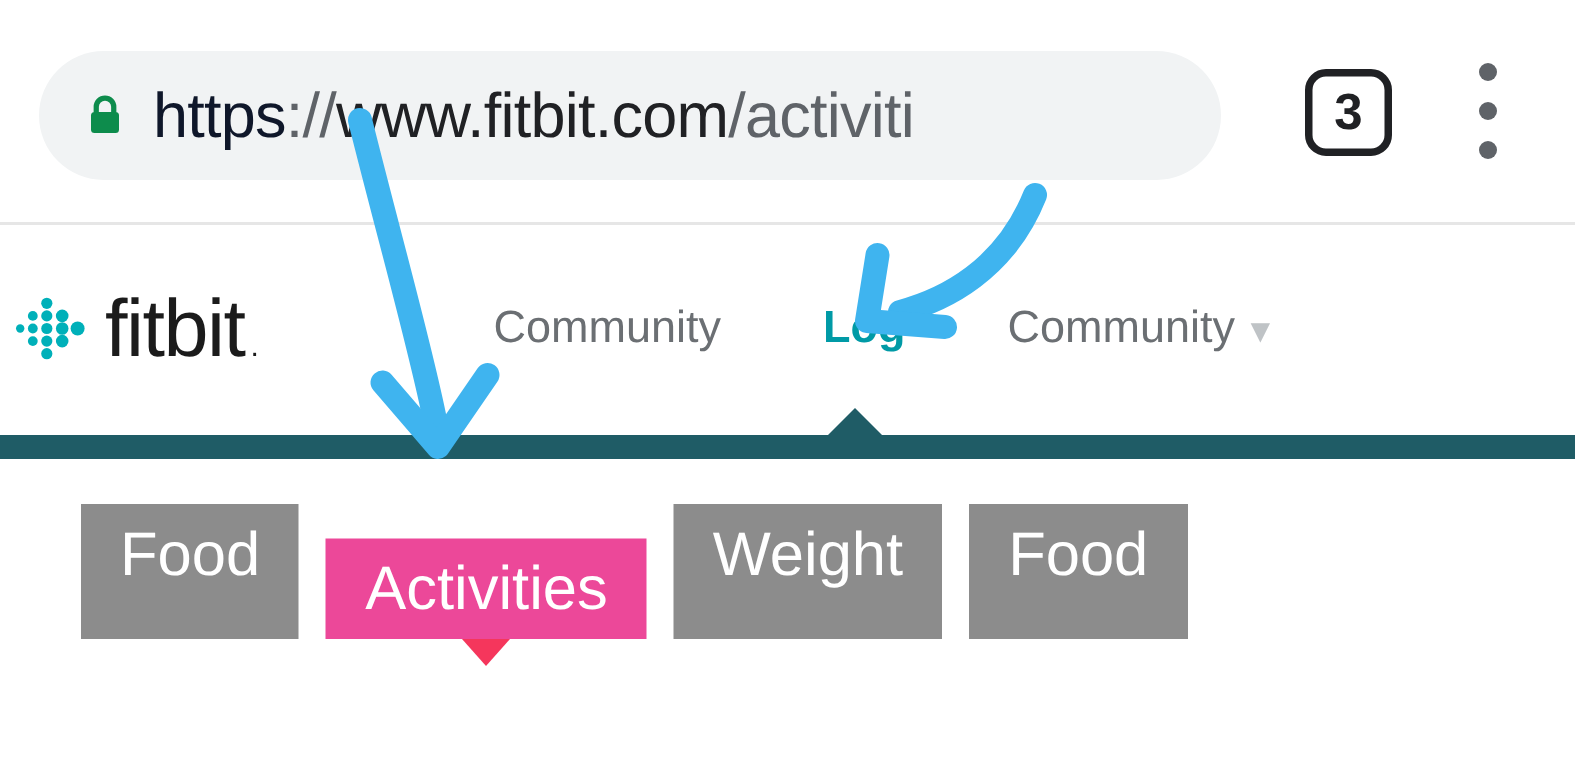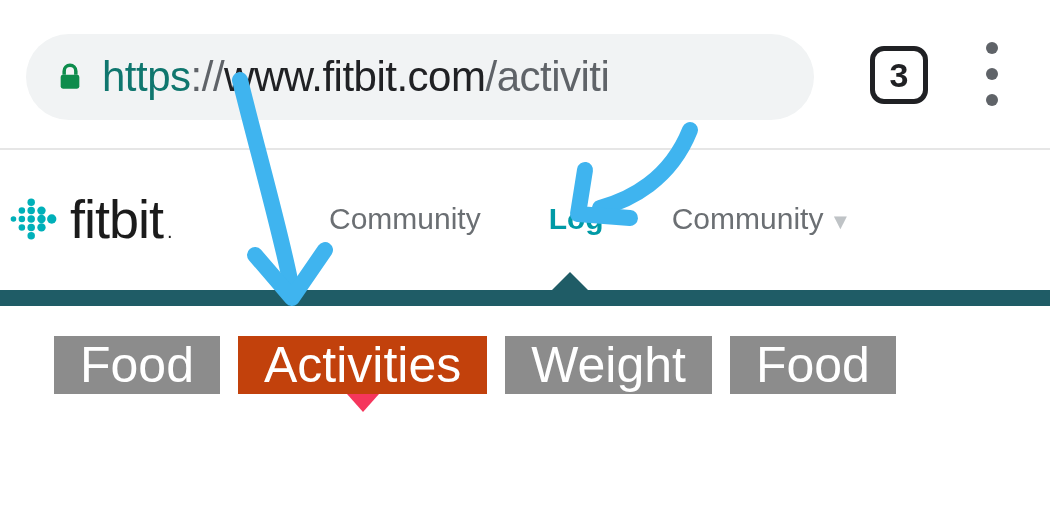--- a/index.html
+++ b/index.html
@@ -7,21 +7,21 @@
 
   
   .addr-wrap { width: 1050px; height: 148px; background: #fff; position: relative; }
   .addr-pill {
     position: absolute; left: 26px; top: 34px; width: 788px; height: 86px;
     background: #f1f3f4; border-radius: 43px; display: flex; align-items: center;
     padding: 0 30px; overflow: hidden;
   }
   .lock { width: 28px; height: 32px; margin-right: 18px; flex: 0 0 auto; }
   .url { font-size: 42px; letter-spacing: -0.5px; white-space: nowrap; color: #202124; }
-  .url .scheme { color: #0f766e; }
+  .url .scheme { color: #0f172a; }
   .url .sep    { color: #5f6368; }
   .url .path   { color: #5f6368; }
 
   .tabcount {
     position: absolute; left: 870px; top: 46px; width: 58px; height: 58px;
     border: 5px solid #202124; border-radius: 14px;
     display: flex; align-items: center; justify-content: center;
     font-size: 34px; font-weight: 700; color: #202124;
   }
   .kebab { position: absolute; left: 985px; top: 42px; width: 14px; height: 64px; display: flex; flex-direction: column; justify-content: space-between; align-items:center;}
@@ -52,24 +52,24 @@
     border-left:18px solid transparent; border-right:18px solid transparent;
     border-bottom:18px solid #1f5c66;
   }
 
   
   .teal-band { position:absolute; left:0; top:290px; width:1050px; height:16px; background:#1f5c66;}
 
   
   .subtabs { position:absolute; left:54px; top:336px; display:flex; gap:18px; }
   .subtab {
-    background:#8c8c8c; color:#fff; font-size:50px; padding:0 26px;
+    background:#8c8c8c; color:#fff; font-size:41px; padding:10px 26px;
     cursor:pointer; position:relative;
   }
-  .subtab.active { background:#c2410c; }
+  .subtab.active { background:#ec4899;margin-top:23px; }
   .subtab.active::after{
     content:""; position:absolute; left:50%; transform:translateX(-50%);
     bottom:-18px; width:0; height:0;
     border-left:16px solid transparent; border-right:16px solid transparent;
     border-top:18px solid #f5365c;
   }
 
   
   .annot { position:absolute; pointer-events:none; }
 </style>

